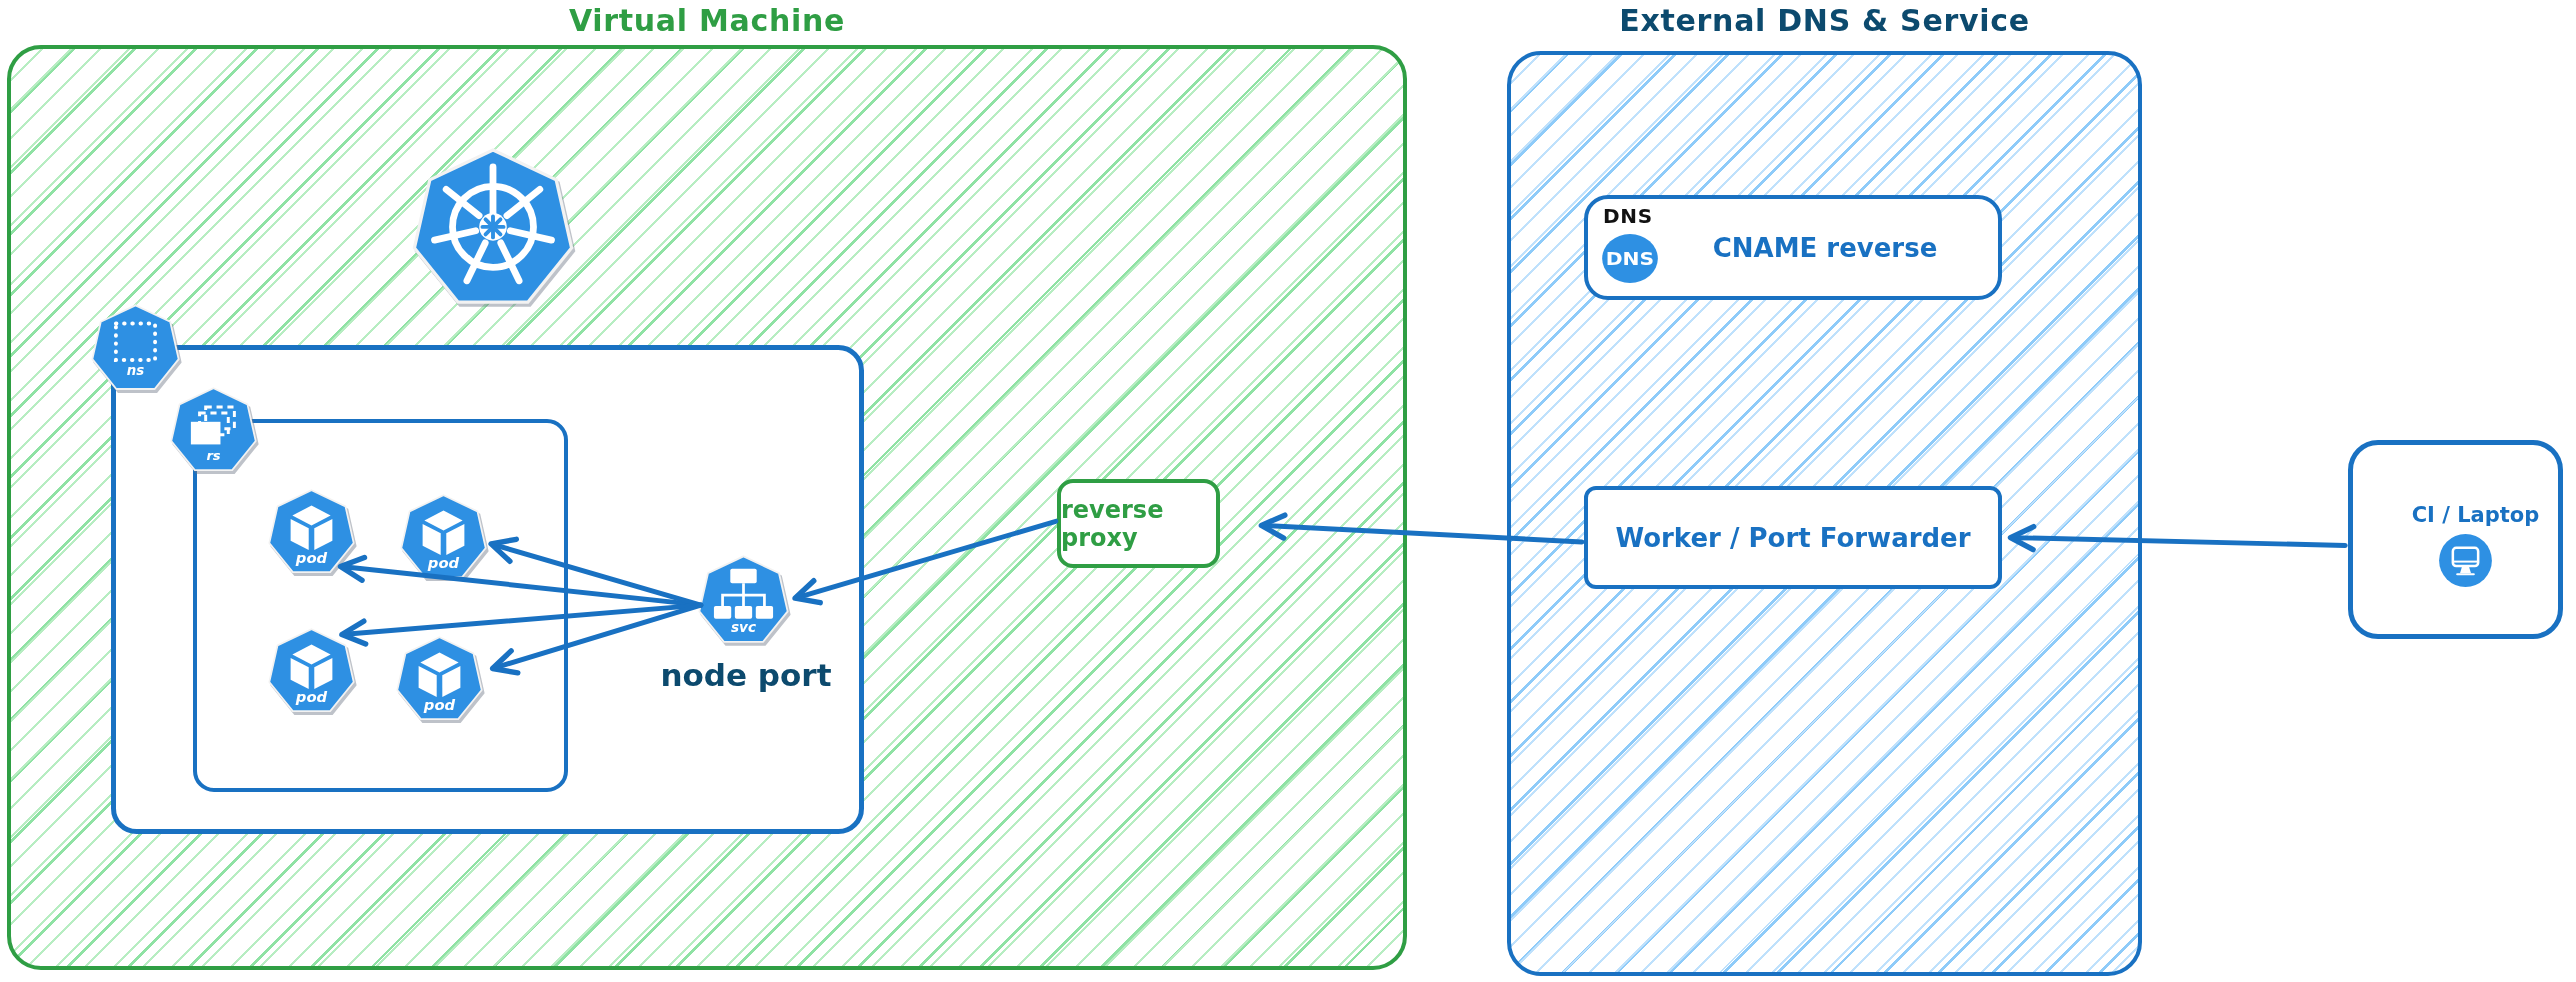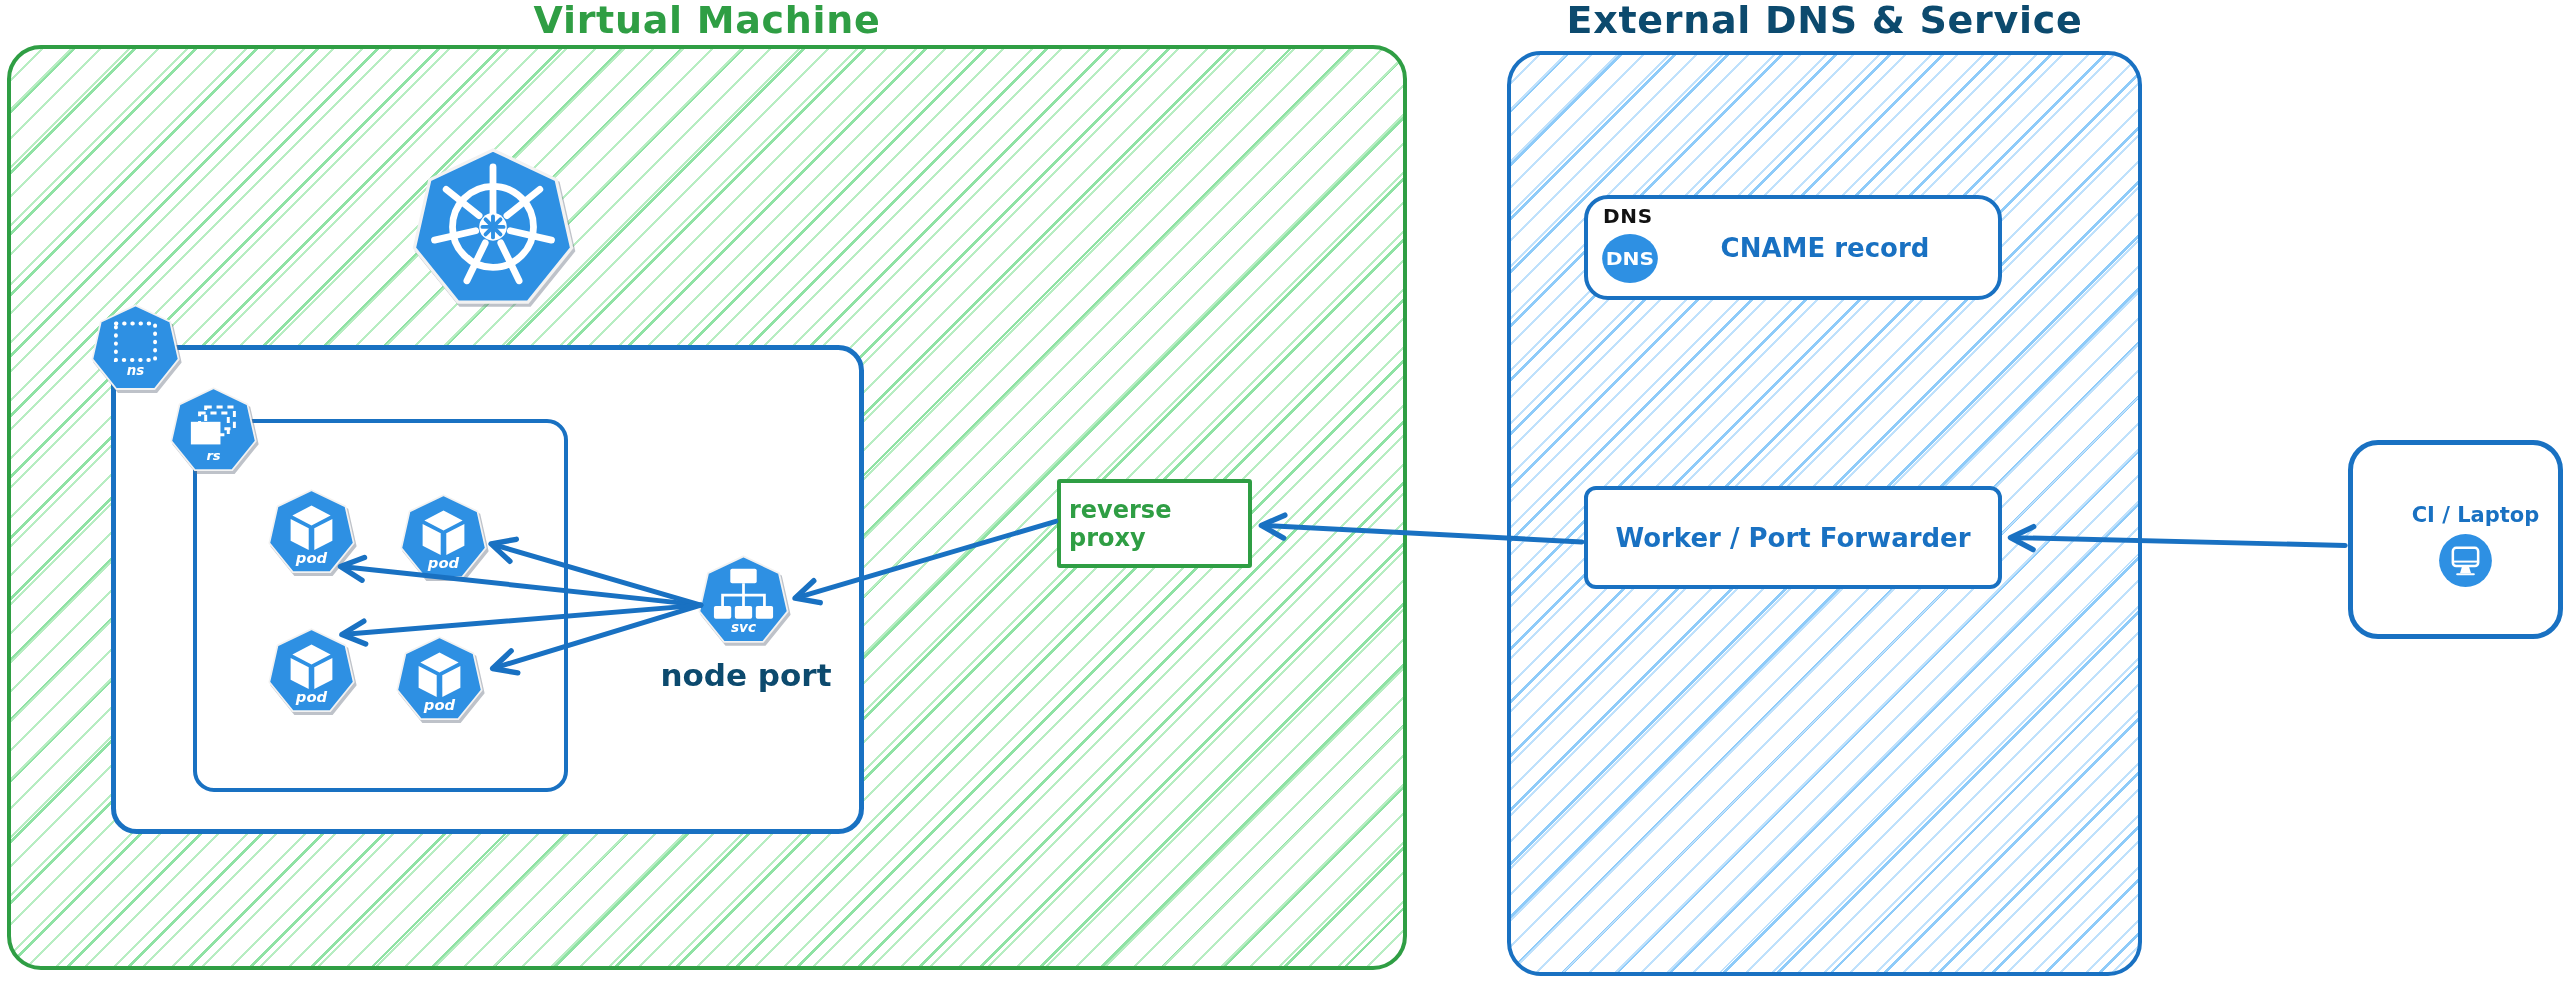--- a/index.html
+++ b/index.html
@@ -22,31 +22,31 @@
     left:1507px;top:51px;width:635px;height:925px;
     border:4.3px solid #1971c2;border-radius:34px;
     background-color:#fff;
     background-image:
       repeating-linear-gradient(135deg,#bfe1fc 0px,#bfe1fc 2.1px,transparent 2.1px,transparent 18.5px),
       repeating-linear-gradient(135deg,#8ecbf9 0px,#8ecbf9 2.8px,transparent 2.8px,transparent 38px);
     z-index:1;
   }
   .group-title{
     top:0;height:40px;display:flex;align-items:center;justify-content:center;
-    font-size:38px;font-weight:600;letter-spacing:0.7px;z-index:4;white-space:nowrap;
+    font-size:30px;font-weight:600;letter-spacing:0.7px;z-index:4;white-space:nowrap;
   }
   .t-green{color:#2f9e44;}
   .t-blue{color:#0c4a6e;}
 
   
   .white-box{background:#fff;z-index:2;}
   .ns-box{left:111px;top:345px;width:753px;height:489px;border:5px solid #1971c2;border-radius:25.6px;}
   .rs-box{left:193px;top:419px;width:375px;height:373px;border:4.3px solid #1971c2;border-radius:21px;z-index:3;}
-  .rp-box{left:1057px;top:479px;width:195px;height:89px;border:4.3px solid #2f9e44;border-radius:3px;
-          display:flex;align-items:center;justify-content:center;font-size:24px;font-weight:600;color:#2f9e44;padding-left:8px;}
+  .rp-box{left:1057px;top:479px;width:163px;height:89px;border:4.3px solid #2f9e44;border-radius:16px;
+          display:flex;align-items:center;justify-content:center;font-size:24px;font-weight:600;color:#2f9e44;}
   .dns-box{left:1584px;top:195px;width:418px;height:105px;border:4.3px solid #1971c2;border-radius:24px;}
   .worker-box{left:1584px;top:486px;width:418px;height:103px;border:4.3px solid #1971c2;border-radius:12px;
           display:flex;align-items:center;justify-content:center;font-size:26px;font-weight:600;color:#1971c2;}
   .ci-box{left:2348px;top:440px;width:215px;height:199px;border:5px solid #1971c2;border-radius:30px;}
 
   
   .node-port{left:643px;top:657px;width:206px;text-align:center;
              font-size:31px;font-weight:700;color:#0c4a6e;z-index:4;}
   .dns-tag{left:1603px;top:204px;font-size:20px;font-weight:700;color:#111;z-index:4;letter-spacing:0.7px;}
   .cname-label{left:1669px;top:195px;width:312px;height:105px;display:flex;align-items:center;justify-content:center;
@@ -175,21 +175,21 @@
 
   <div class="abs group-title t-blue" style="left:1507px;width:635px;">External DNS &amp; Service</div>
   <div class="abs ext-box"></div>
 
   <div class="abs white-box dns-box"></div>
   <div class="abs dns-tag">DNS</div>
   <svg class="flaticon" style="left:1601px;top:233px" width="58" height="51" viewBox="0 0 100 100" preserveAspectRatio="none">
     <circle cx="50" cy="50" r="48" fill="#2e90e3"></circle>
     <text x="50" y="62" font-size="35" font-weight="700" fill="#fff" text-anchor="middle">DNS</text>
   </svg>
-  <div class="abs cname-label">CNAME record</div>
+  <div class="abs cname-label">CNAME reverse</div>
 
   <div class="abs white-box worker-box">
     <span>Worker / Port Forwarder</span>
   </div>
 
   <div class="abs white-box ci-box"></div>
   <div class="abs ci-label">CI / Laptop</div>
   <svg class="flaticon" style="left:2438px;top:533px" width="55" height="55" viewBox="0 0 100 100">
     <circle cx="50" cy="50" r="48" fill="#2e90e3"></circle>
     <rect x="27" y="27" width="46" height="33" rx="6" fill="none" stroke="#fff" stroke-width="4.6"></rect>

